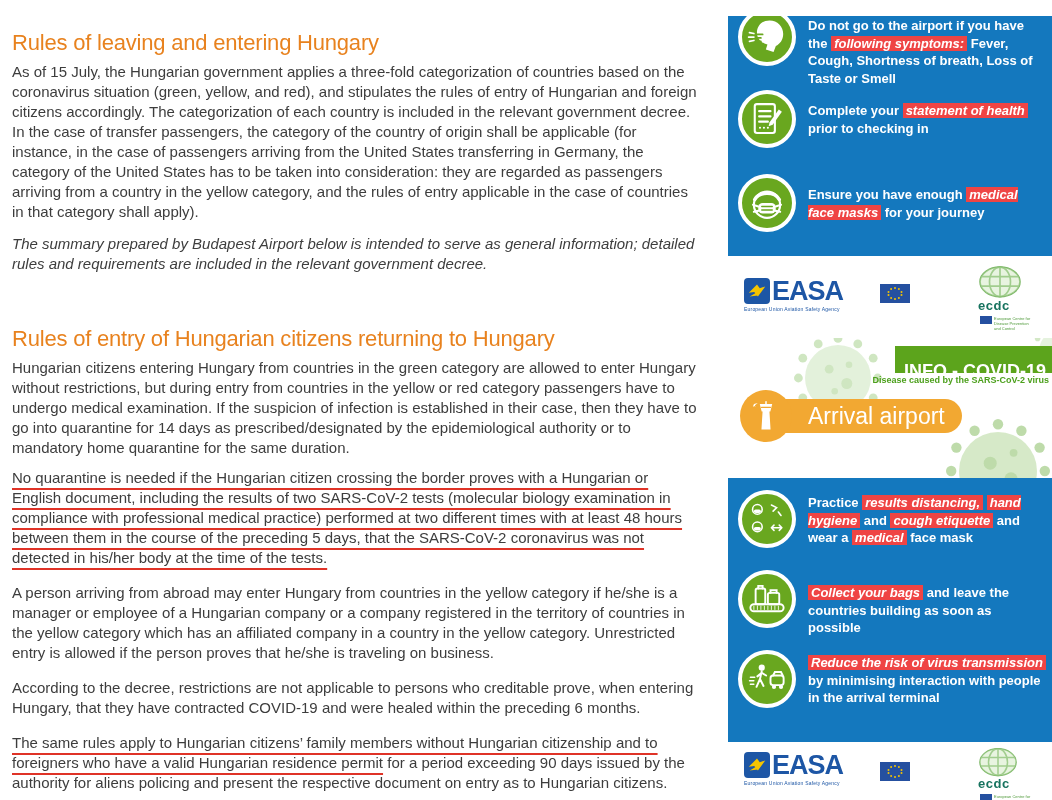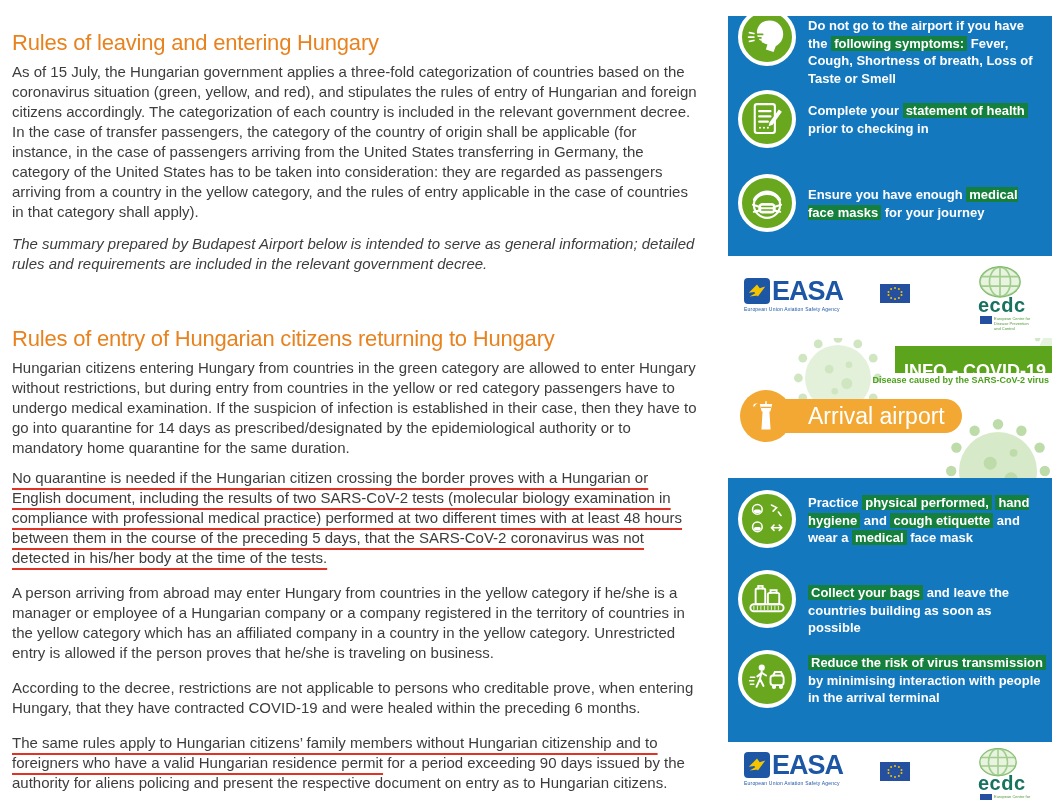--- a/index.html
+++ b/index.html
@@ -23,39 +23,39 @@
   .bluepanel { position:absolute; left:0; width:324px; background:#1478be; overflow:hidden; }
   #panel-departure { top:0; height:240px; }
   #panel-arrival   { top:462px; height:264px; }
 
   .icn-circle { position:absolute; width:58px; height:58px; border-radius:50%;
                 background:#69a71f; border:4px solid #ffffff; display:flex;
                 align-items:center; justify-content:center; }
   .icn-circle svg { width:42px; height:42px; }
   .row-text { position:absolute; left:80px; width:238px; color:#ffffff;
               font-size:13px; font-weight:bold; line-height:17.5px; }
-  .row-text .hl { background:#15803d; padding:0 3px; }
+  .row-text .hl { background:#ef4444; padding:0 3px;font-style:italic; }
 
   .logostrip { position:absolute; left:0; width:324px; background:#ffffff; }
   #logos-top { top:240px; height:82px; }
   #logos-bottom { top:726px; height:63px; }
 
   .easa { position:absolute; left:16px; display:flex; flex-direction:column; }
   .easa-row { display:flex; }
   .easa-mark { width:26px; height:26px; background:#1d56a5; border-radius:4px;
                display:flex; align-items:center; justify-content:center; }
   .easa-word { font-size:27px; font-weight:bold; color:#1d56a5; letter-spacing:-1px; line-height:26px; margin-left:2px;}
   .easa-cap { font-size:5px; color:#1d56a5; margin-top:2px; letter-spacing:0.2px; }
 
   .euflag { position:absolute; left:152px; width:30px; height:19px; background:#2550a0;
             display:flex; align-items:center; justify-content:center; }
   .euflag svg { width:30px; height:19px; }
 
   .ecdc { position:absolute; left:246px; width:64px; display:flex; flex-direction:column; align-items:flex-start; }
-  .ecdc-word { font-size:20px; font-weight:bold; color:#17735f; line-height:15px; margin:-8px 0 0 4px; letter-spacing:0.5px;}
+  .ecdc-word { font-size:13px; font-weight:bold; color:#17735f; line-height:15px; margin:-8px 0 0 4px; letter-spacing:0.5px;}
   .ecdc-sub { display:flex; align-items:flex-start; margin:3px 0 0 6px; }
   .ecdc-flag { width:12px; height:8px; background:#2550a0; margin-right:2px; }
   .ecdc-cap { font-size:4px; line-height:5px; color:#4f9a3a; width:40px; }
 
   
   .infosec { position:absolute; left:0; top:322px; width:324px; height:140px; background:#ffffff; overflow:hidden; }
   .info-banner { position:absolute; right:0; top:8px; height:27px; background:#5ca41c;
                  color:#ffffff; font-size:18px; font-weight:bold; line-height:27px;
                  padding:12px 6px 0 9px; white-space:nowrap; }
   .info-sub { position:absolute; right:3px; top:37px; font-size:9px; font-weight:bold; color:#4da01d; }
@@ -252,21 +252,21 @@
       <div class="icn-circle" style="left:10px; top:12px;">
         <svg viewBox="0 0 48 48" fill="none" stroke="#fff" stroke-width="1.8" stroke-linecap="round">
           <circle cx="13" cy="13" r="5.5"></circle>
             <rect x="9" y="13" width="8" height="4" rx="2" fill="#fff" stroke="none"></rect>
           <path d="M29 8l6 3-4 4M37 16l3 4"></path>
           <circle cx="13" cy="33" r="5.5"></circle>
             <rect x="9" y="33" width="8" height="4" rx="2" fill="#fff" stroke="none"></rect>
           <path d="M29 34h12M29 34l3-3M41 34l-3-3M29 34l3 3M41 34l-3 3"></path>
         </svg>
       </div>
-      <div class="row-text" style="top:16px;"><span>Practice </span><span class="hl">physical performed,</span><span> </span><span class="hl">hand hygiene</span><span> and </span><span class="hl">cough etiquette</span><span> and wear a </span><span class="hl">medical</span><span> face mask</span></div>
+      <div class="row-text" style="top:16px;"><span>Practice </span><span class="hl">results distancing,</span><span> </span><span class="hl">hand hygiene</span><span> and </span><span class="hl">cough etiquette</span><span> and wear a </span><span class="hl">medical</span><span> face mask</span></div>
 
       <div class="icn-circle" style="left:10px; top:92px;">
         <svg viewBox="0 0 48 48" fill="none" stroke="#fff" stroke-width="2.2" stroke-linecap="round">
           <rect x="5" y="30" width="38" height="8" rx="4"></rect>
           <path d="M9 32v4M13 32v4M17 32v4M21 32v4M25 32v4M29 32v4M33 32v4M37 32v4" stroke-width="1"></path>
           <rect x="11" y="12" width="11" height="18" rx="2"></rect>
           <path d="M14 12v-3h5v3"></path>
           <rect x="25" y="17" width="13" height="13" rx="2"></rect>
           <path d="M28 17v-3h7v3"></path>
         </svg>

